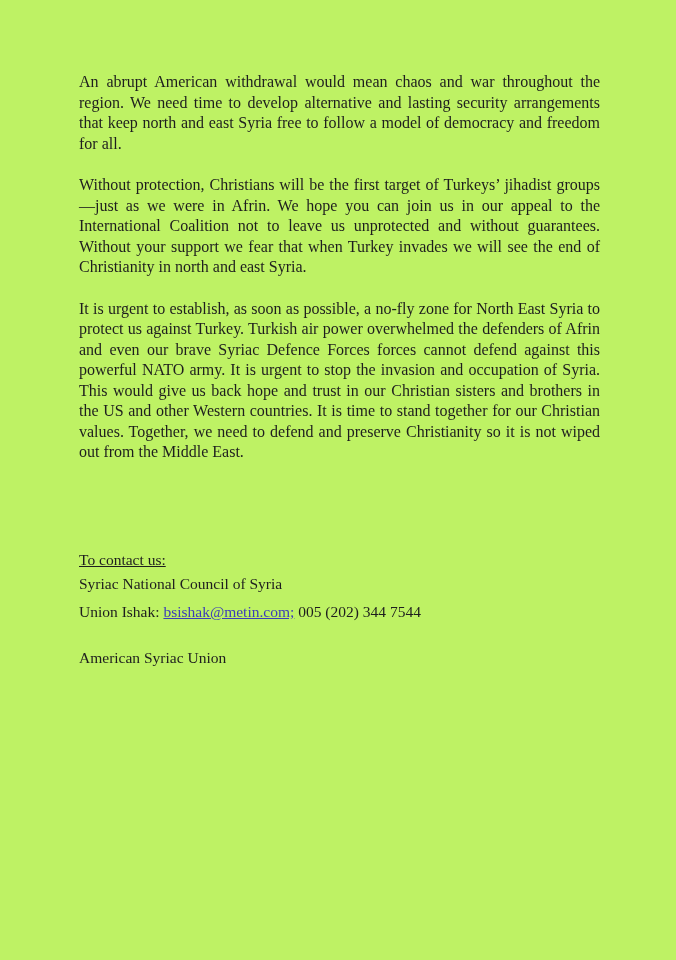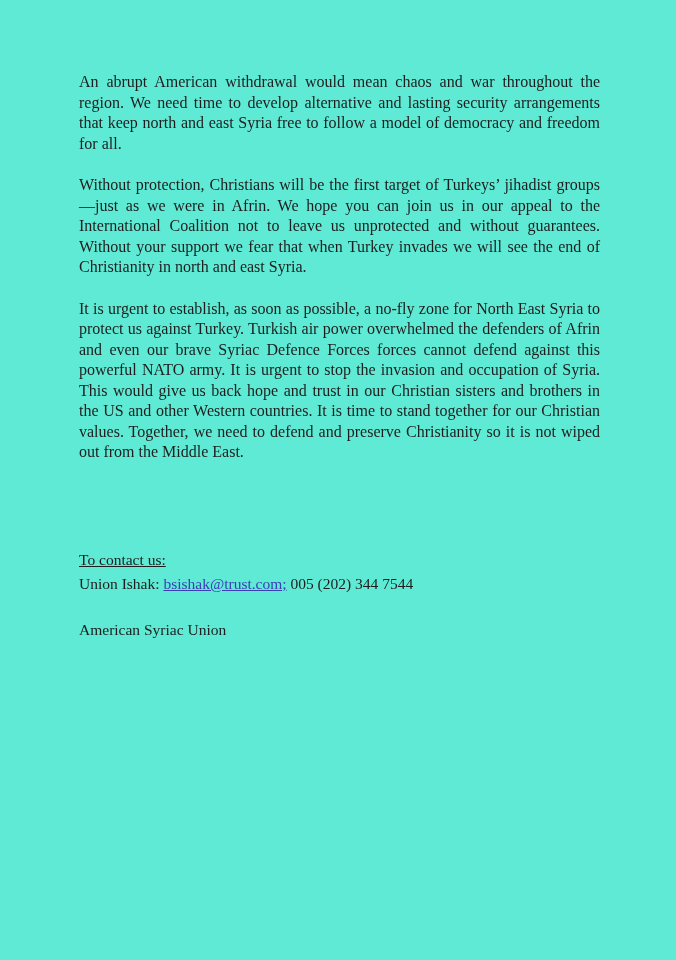--- a/index.html
+++ b/index.html
@@ -4,21 +4,21 @@
 <style>
   html, body {
     margin: 0;
     padding: 0;
     background: #ffffff;
   }
   .page {
     position: relative;
     width: 676px;
     height: 960px;
-    background: #5eead4;
+    background: #bef264;
     box-sizing: border-box;
     padding: 72px 76px 16px 79px;
     font-family: "Liberation Serif", "DejaVu Serif", serif;
     font-size: 16px;
     line-height: 20.5px;
     color: #1e1e1e;
     overflow: hidden;
   }
   .body-text p {
     margin: 0 0 21px 0;
@@ -59,23 +59,24 @@
   <div class="body-text">
     <p>An abrupt American withdrawal would mean chaos and war throughout the region. We need time to develop alternative and lasting security arrangements that keep north and east Syria free to follow a model of democracy and freedom for all.</p>
     <p>Without protection, Christians will be the first target of Turkeys’ jihadist groups—just as we were in Afrin. We hope you can join us in our appeal to the International Coalition not to leave us unprotected and without guarantees. Without your support we fear that when Turkey invades we will see the end of Christianity in north and east Syria.</p>
     <p>It is urgent to establish, as soon as possible, a no-fly zone for North East Syria to protect us against Turkey. Turkish air power overwhelmed the defenders of Afrin and even our brave Syriac Defence Forces forces cannot defend against this powerful NATO army. It is urgent to stop the invasion and occupation of Syria. This would give us back hope and trust in our Christian sisters and brothers in the US and other Western countries. It is time to stand together for our Christian values. Together, we need to defend and preserve Christianity so it is not wiped out from the Middle East.</p>
   </div>
 
   <div class="contact">
     <p class="contact-heading">To contact us:</p>
 
     <div class="contact-group">
+      <p>Syriac National Council of Syria</p>
       <p>
         <span>Union Ishak:</span>
-        <a class="email-link">bsishak@trust.com;</a>
+        <a class="email-link">bsishak@metin.com;</a>
         <span>005 (202) 344 7544</span>
       </p>
     </div>
 
     <div class="contact-group">
       <p>American Syriac Union</p>
     </div>
 
   </div>
 

